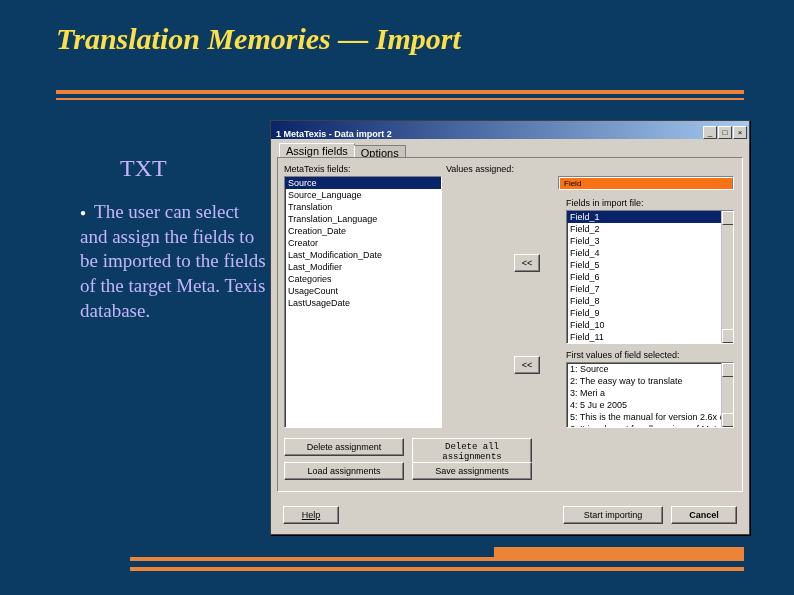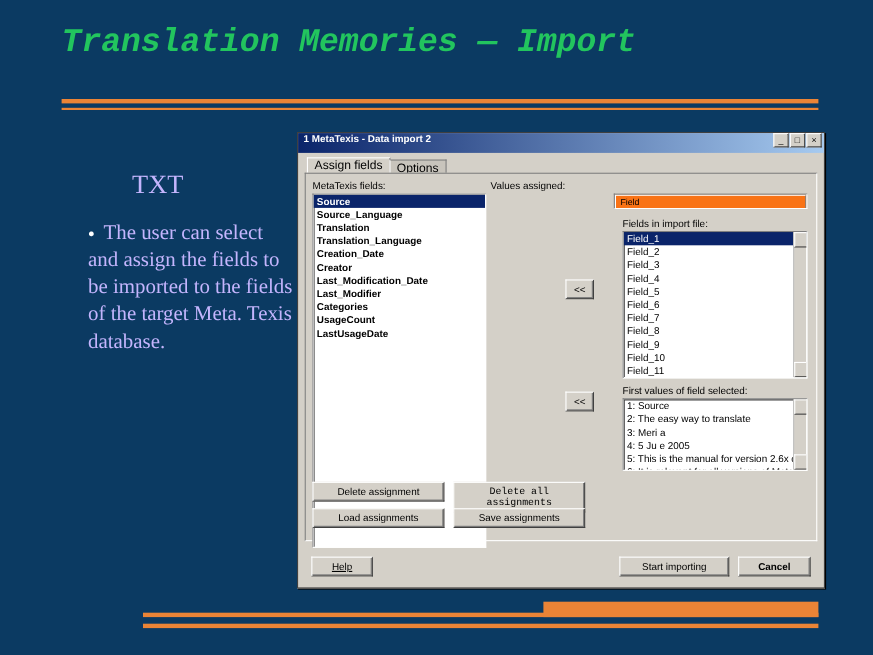--- a/index.html
+++ b/index.html
@@ -8,23 +8,22 @@
   height: 595px;
   background: #0b3a62;
   font-family: "Times New Roman", serif;
   overflow: hidden;
   position: relative;
 }
 .slide-title {
   font-size: 30px;
   font-style: italic;
   font-weight: bold;
-  color: #22c55e;
+  color: #fde047;
   padding: 22px 0 6px 56px;
-  font-family: Liberation Mono, monospace;
 }
 .title-rule-1 { position:absolute; left:56px; top:90px; width:688px; height:4px; background:#eb8436; }
 .title-rule-2 { position:absolute; left:56px; top:98px; width:688px; height:2px; background:#eb8436; }
 
 .left-col {
   position: absolute;
   left: 80px; top: 155px; width: 190px;
   color: #c4b5fd;
 }
 .left-col h2 {
@@ -43,21 +42,21 @@
   border: 1px solid #404040;
   font-family: Tahoma, Arial, sans-serif;
   font-size: 9px;
   color: #000;
   box-shadow: 1px 1px 0 #000;
 }
 .titlebar {
   height: 18px;
   background: linear-gradient(to right,#0a246a,#a6caf0);
   color:#fff;
-  display:flex;align-items:flex-start;
+  display:flex;align-items:flex-end;
   padding:0 2px;
 }
 .titlebar span { flex:1; font-size:9px; padding-left:3px; font-weight:bold;}
 .tb-btn {
   width:14px;height:13px;background:#d4d0c8;border:1px solid #fff;
   border-right-color:#404040;border-bottom-color:#404040;
   margin-left:1px; font-size:8px; line-height:11px; text-align:center; color:#000;
   font-family: Arial;
 }
 .client { position:relative; padding:5px; height:calc(100% - 18px); }
@@ -126,21 +125,21 @@
   <div class="client">
     <div class="tabs">
       <div class="tab">Assign fields</div>
       <div class="tab inactive">Options</div>
     </div>
 
     <div class="panel">
       <div class="lbl" style="left:6px; top:6px;">MetaTexis fields:</div>
       <div class="lbl" style="left:168px; top:6px;">Values assigned:</div>
 
-      <div class="listbox" id="mtlist" style="left:6px; top:18px; width:158px; height:322px;font-weight:bold;">
+      <div class="listbox" id="mtlist" style="left:6px; top:18px; width:158px; height:252px;">
           <div class="item sel">Source</div>
           <div class="item">Source_Language</div>
           <div class="item">Translation</div>
           <div class="item">Translation_Language</div>
           <div class="item">Creation_Date</div>
           <div class="item">Creator</div>
           <div class="item">Last_Modification_Date</div>
           <div class="item">Last_Modifier</div>
           <div class="item">Categories</div>
           <div class="item">UsageCount</div>

